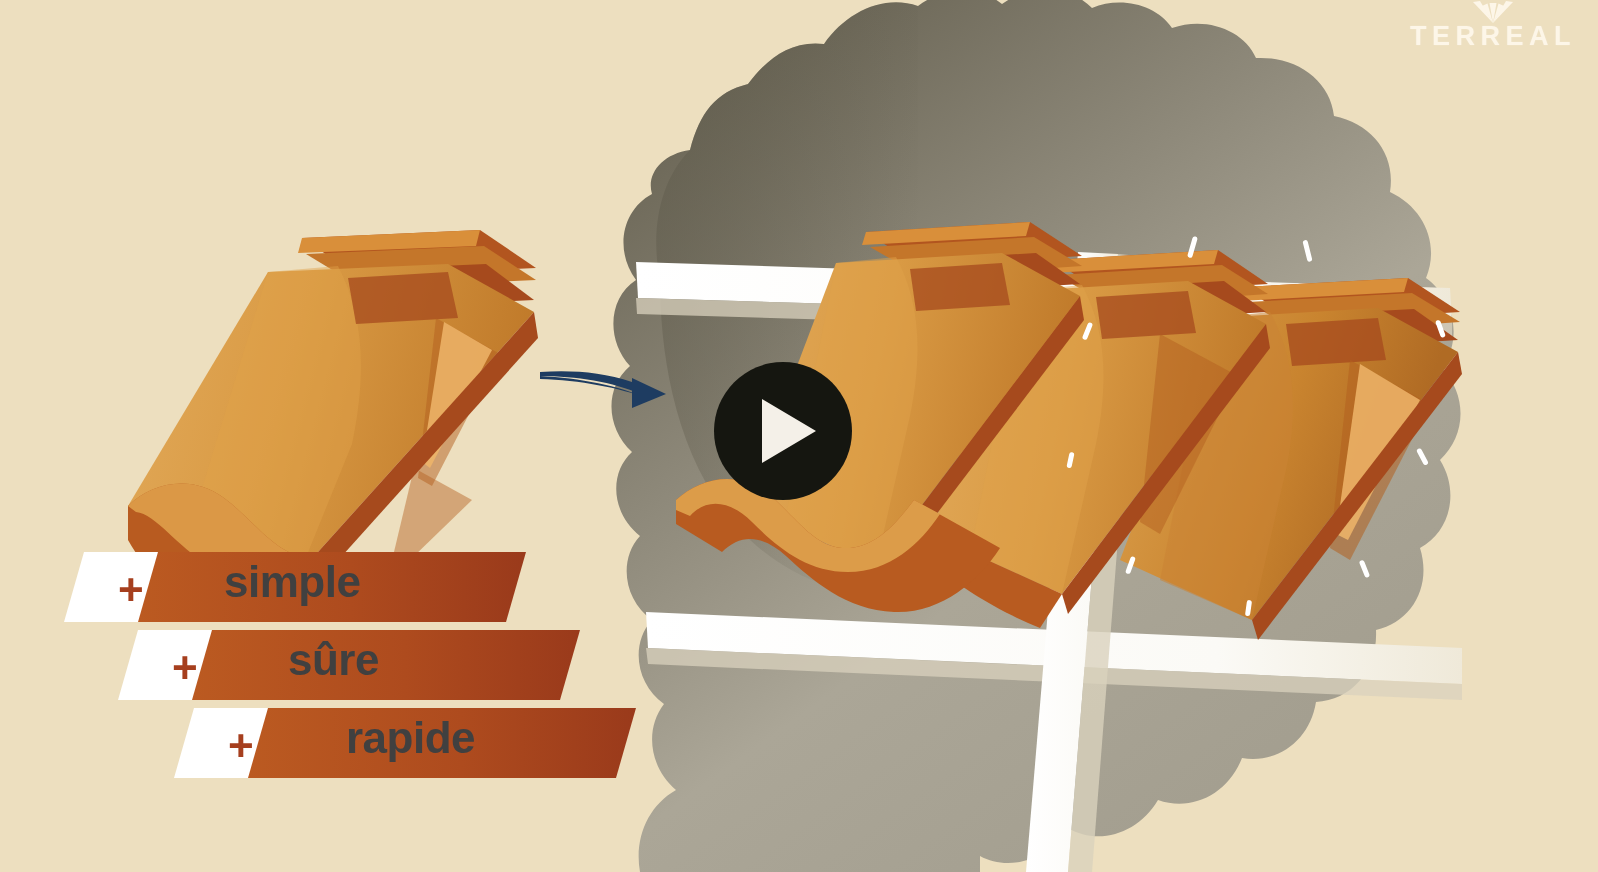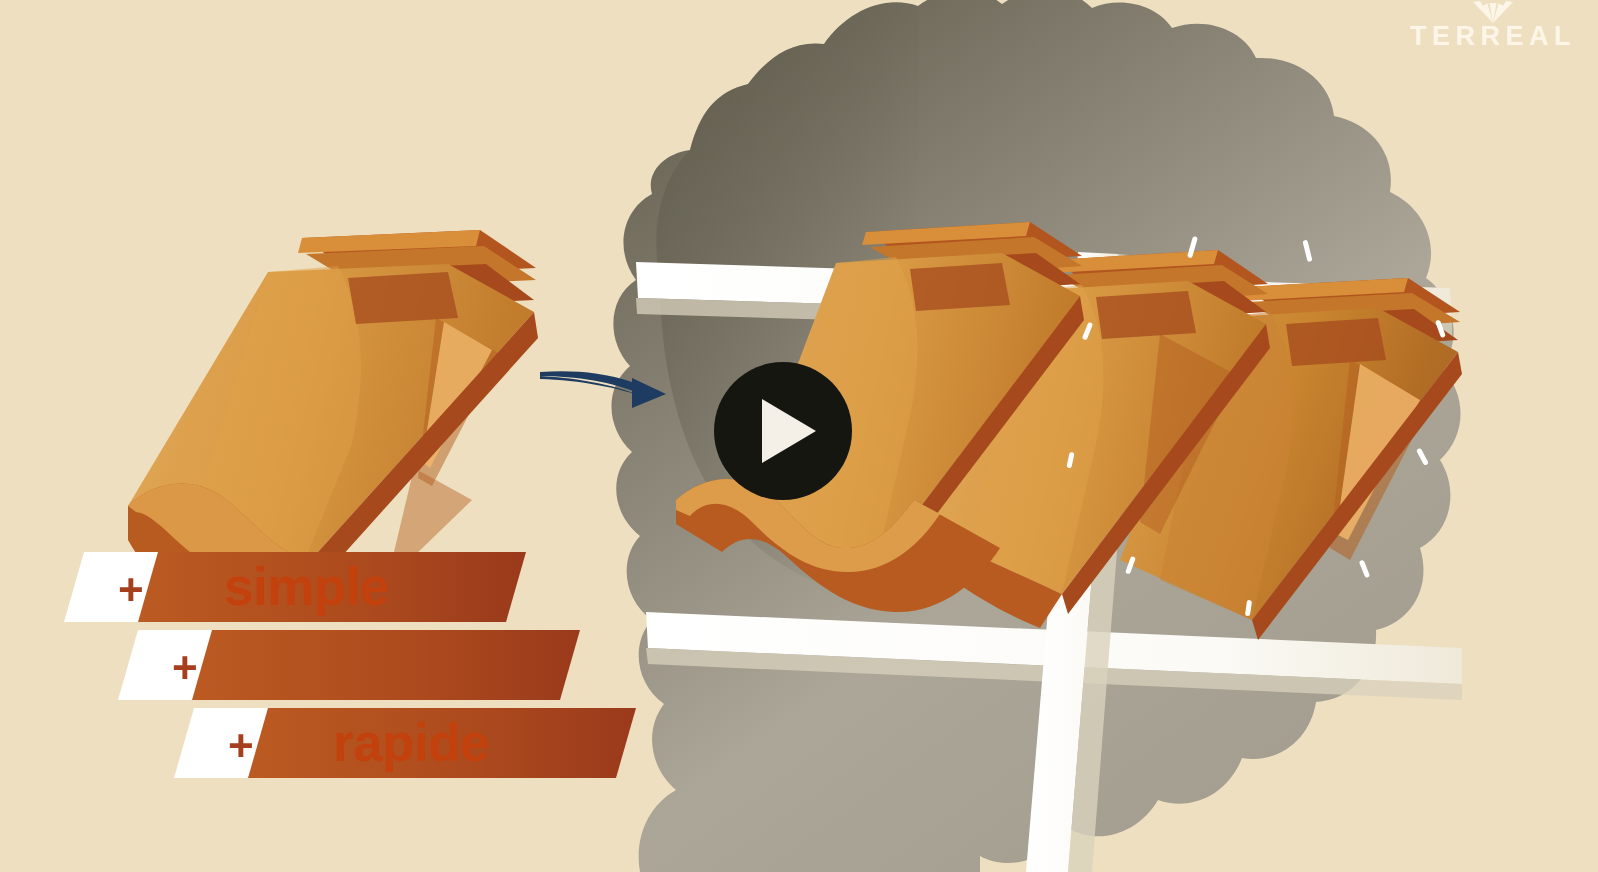--- a/index.html
+++ b/index.html
@@ -58,22 +58,22 @@
   .badges{position:absolute;left:84px;top:548px;width:560px;height:250px;}
   .badge-row{position:absolute;height:72px;display:block;}
   .badge-svg{display:block;overflow:visible;}
   .badge-plus{
     position:absolute;
     color:#a63f1e;
     font-size:44px;font-weight:700;line-height:1;
   }
   .badge-label{
     position:absolute;
-    color:#c2410c;
-    font-size:53px;
+    color:#404040;
+    font-size:44px;
     font-weight:700;
     line-height:1;
     letter-spacing:-0.5px;
     white-space:nowrap;
   }
 
   
   .arrow{position:absolute;left:536px;top:352px;width:150px;height:66px;}
 </style>
 </head>
@@ -293,36 +293,37 @@
           <linearGradient id="bg2" x1="0" y1="0" x2="1" y2="0">
             <stop offset="0%" stop-color="#bb5a21"></stop>
               <stop offset="55%" stop-color="#ae4b1e"></stop>
               <stop offset="100%" stop-color="#9a3a1b"></stop>
           </linearGradient>
         </defs>
         <path d="M 0,4 L 96,4 L 76,74 L -20,74 Z" fill="#ffffff"></path>
         <path d="M 74,4 L 442,4 L 422,74 L 54,74 Z" fill="url(#bg2)"></path>
       </svg>
       <span class="badge-plus" style="left:34px;top:20px;">+</span>
+      <span class="badge-label" style="left:150px;top:12px;">sûre</span>
     </div>
 
     <div class="badge-row" style="left:110px;top:156px;">
       <svg class="badge-svg" width="530" height="78" viewBox="0 0 530 78" xmlns="http://www.w3.org/2000/svg">
         <defs>
           <linearGradient id="bg3" x1="0" y1="0" x2="1" y2="0">
             <stop offset="0%" stop-color="#bb5a21"></stop>
               <stop offset="55%" stop-color="#ae4b1e"></stop>
               <stop offset="100%" stop-color="#9a3a1b"></stop>
           </linearGradient>
         </defs>
         <path d="M 0,4 L 96,4 L 76,74 L -20,74 Z" fill="#ffffff"></path>
         <path d="M 74,4 L 442,4 L 422,74 L 54,74 Z" fill="url(#bg3)"></path>
       </svg>
       <span class="badge-plus" style="left:34px;top:20px;">+</span>
-      <span class="badge-label" style="left:139px;top:12px;text-align:center;">rapide</span>
+      <span class="badge-label" style="left:152px;top:12px;text-align:center;">rapide</span>
     </div>
   </div>
 
   <div class="logo">
     <svg class="logo-mark" viewBox="0 0 62 26" xmlns="http://www.w3.org/2000/svg">
       <g fill="#fdf6e8">
         <path d="M31,25 L27.5,5 L34.5,5 Z"></path>
         <path d="M31,25 L20,8 L25.5,5.5 Z"></path>
         <path d="M31,25 L42,8 L36.5,5.5 Z"></path>
         <path d="M31,25 L11,4 L18,3 Z"></path>

